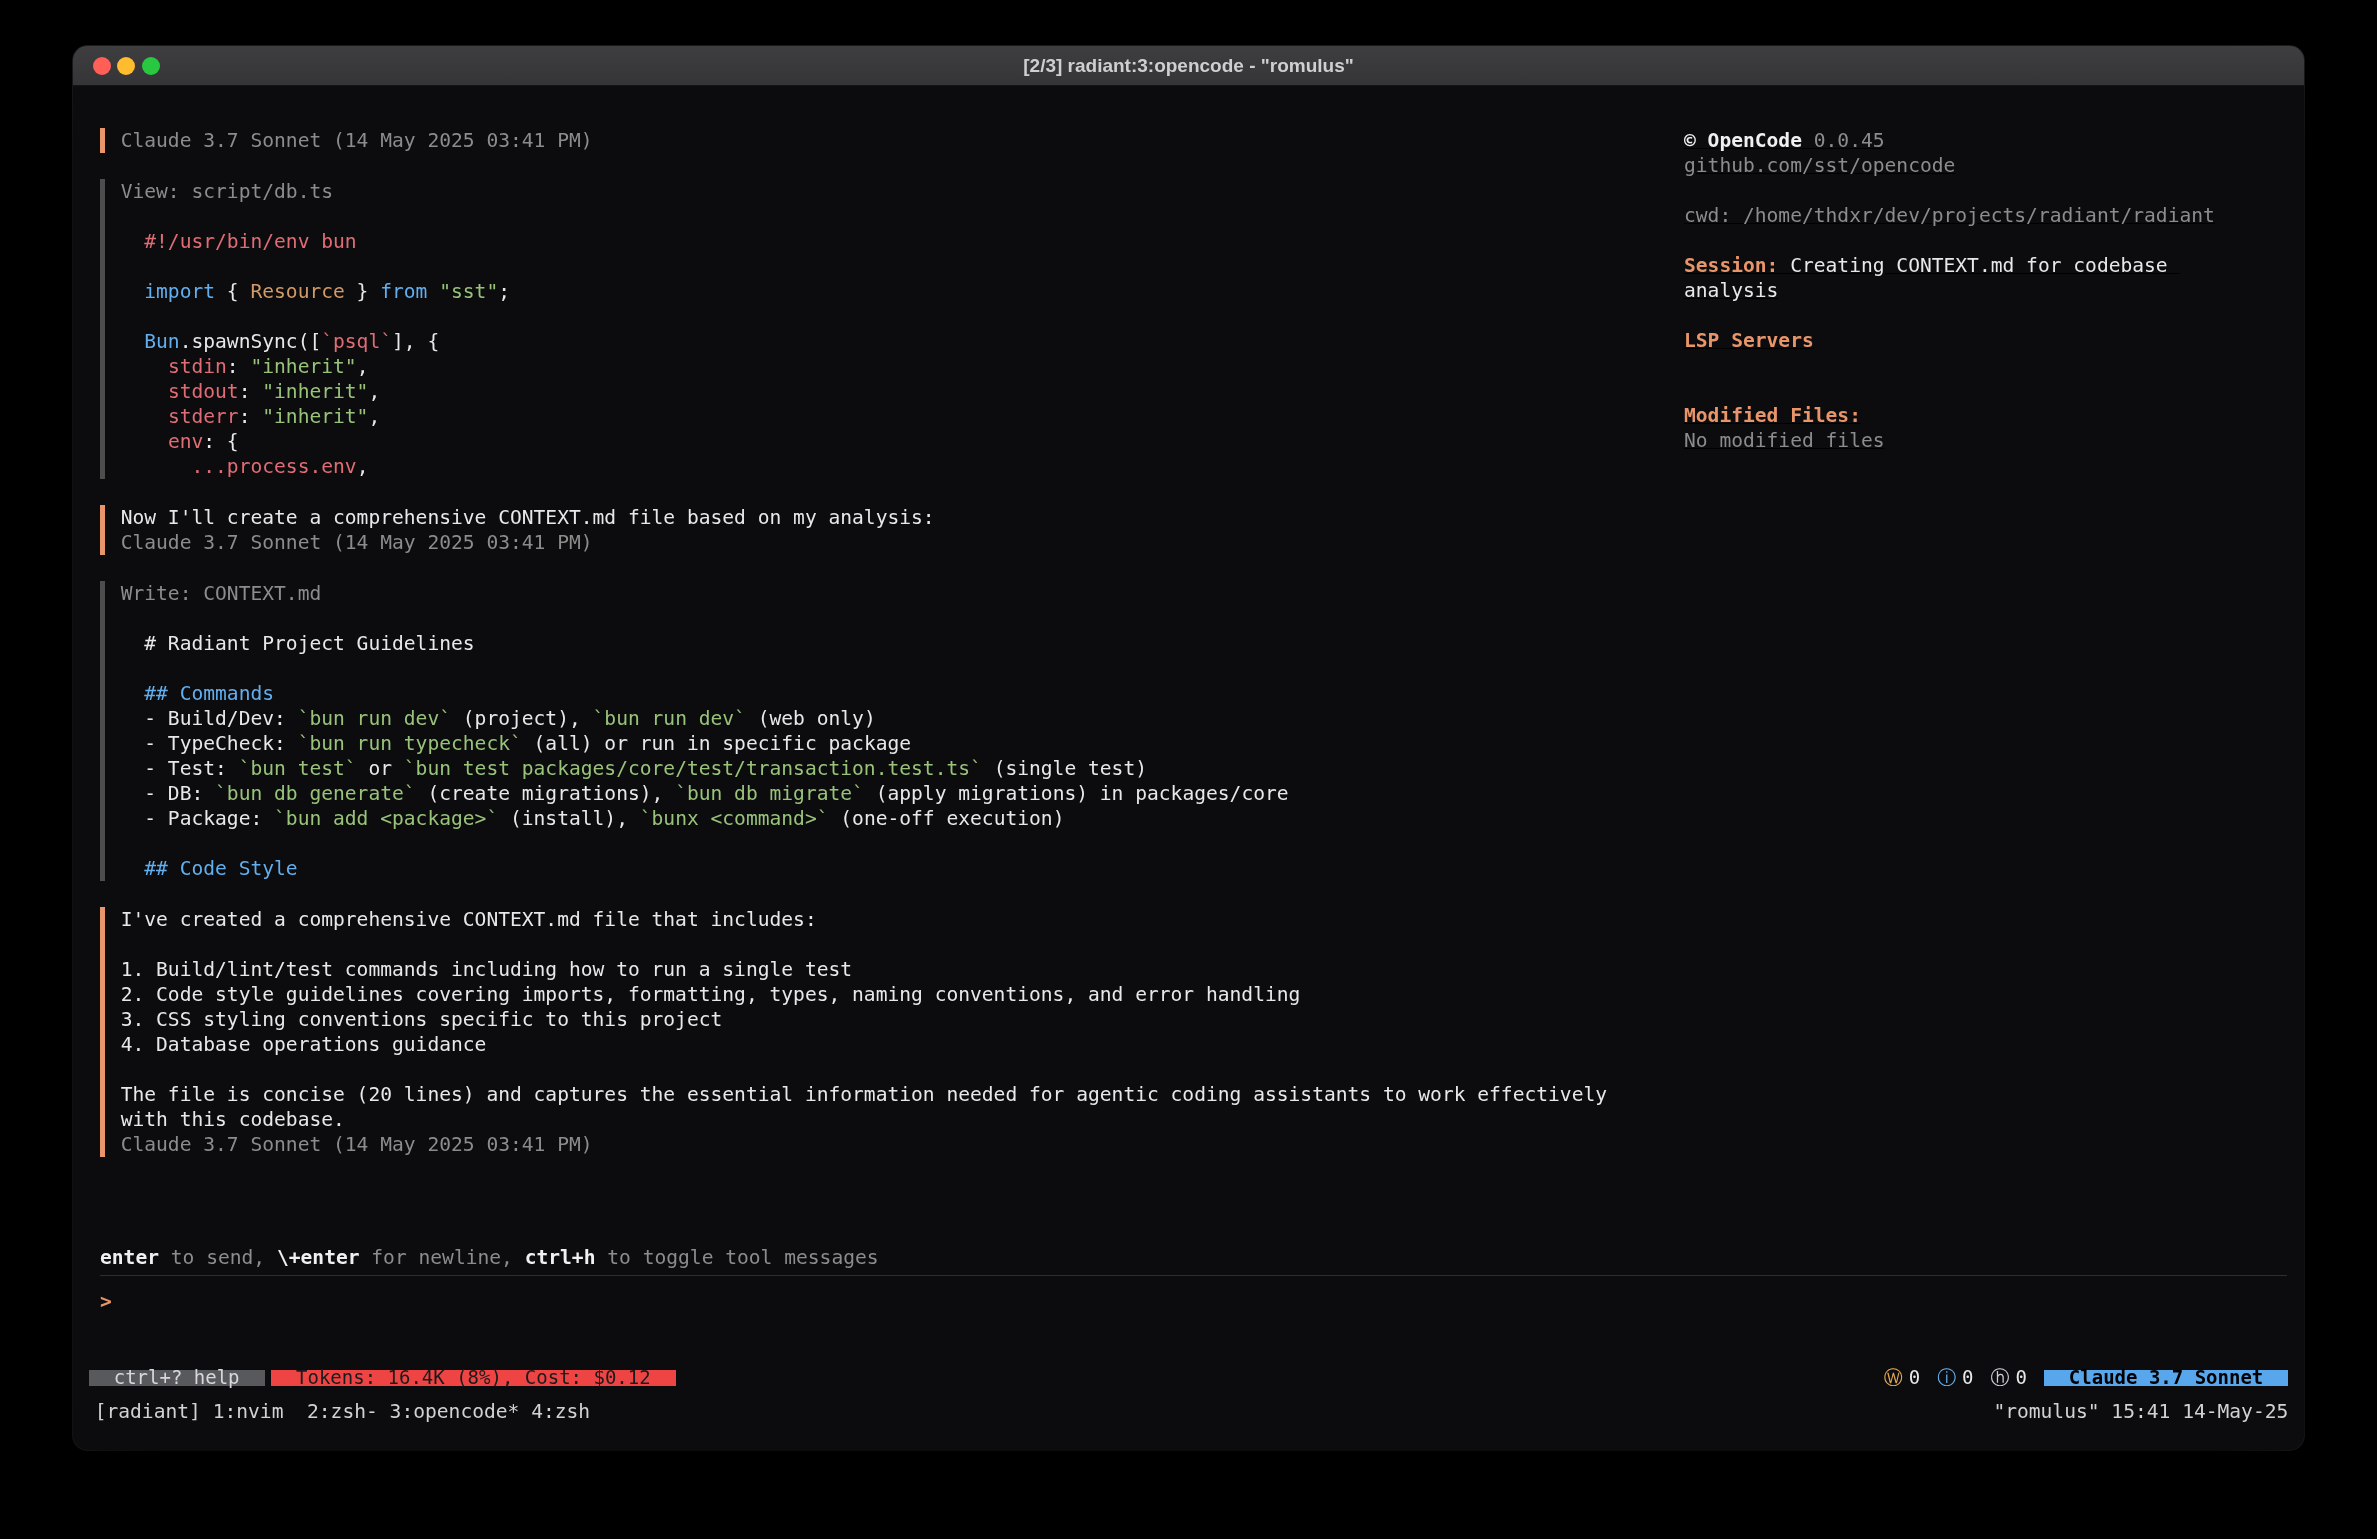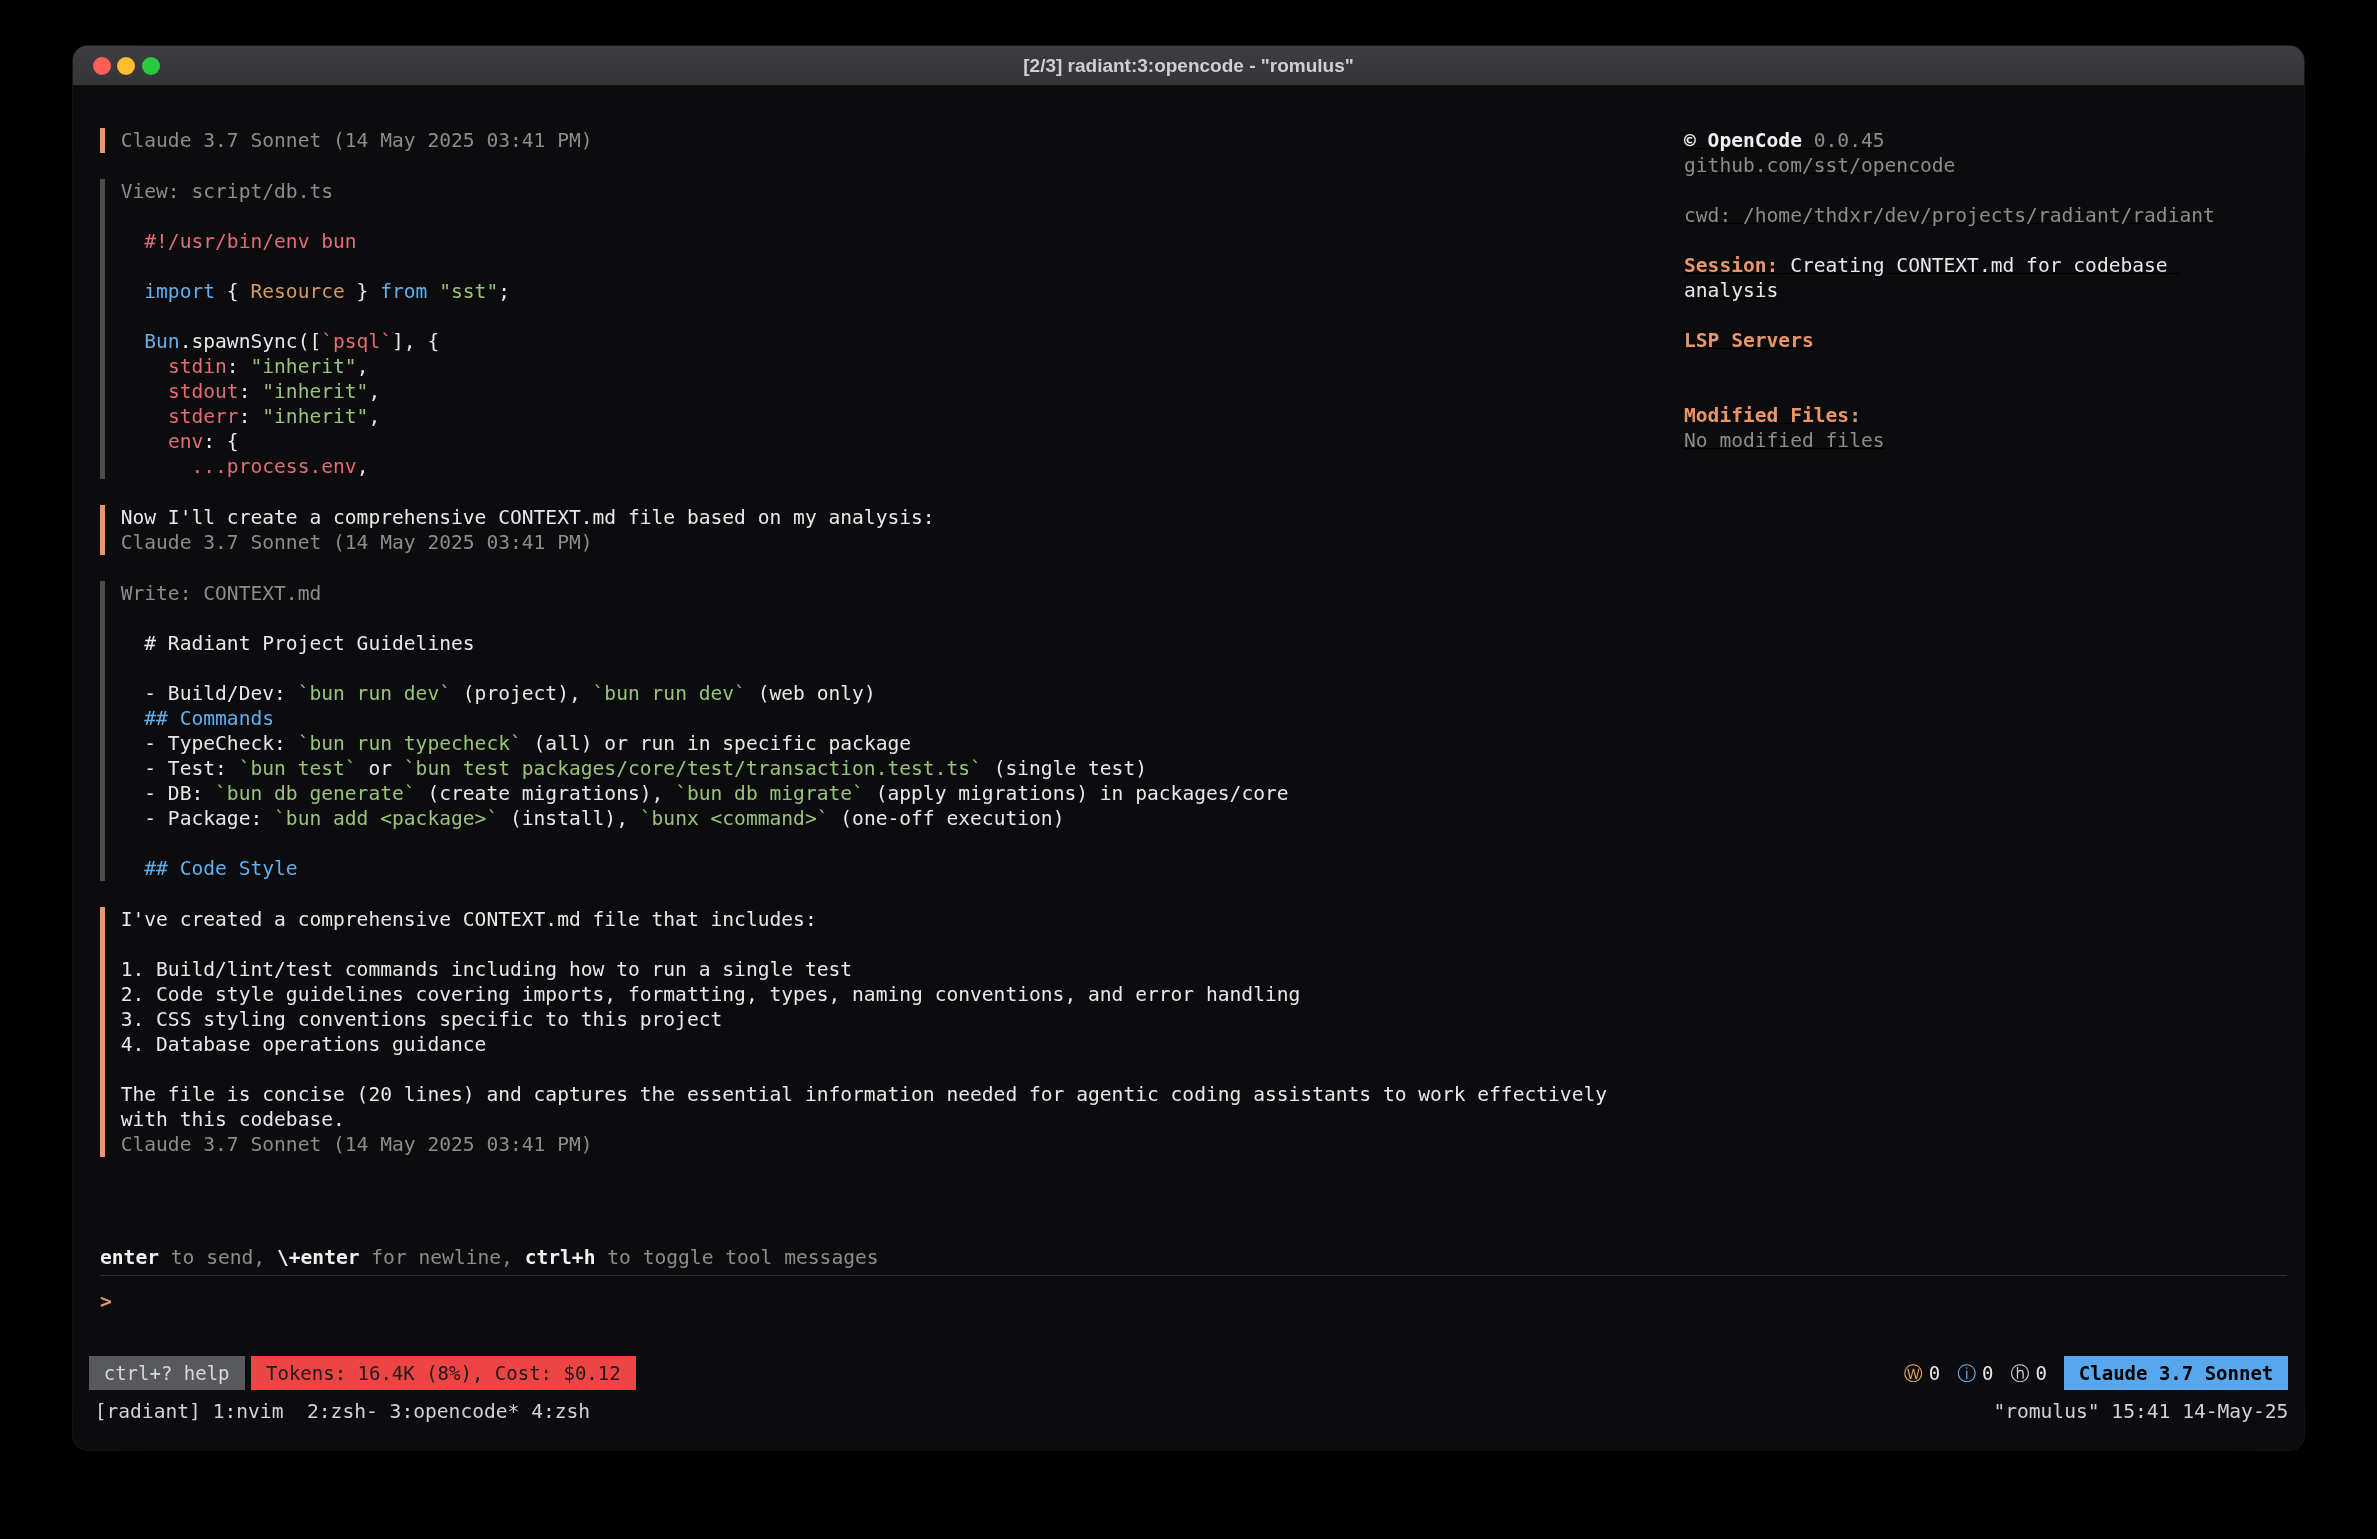--- a/index.html
+++ b/index.html
@@ -33,21 +33,21 @@
   .s-orange { color:#d19a66; }
   .s-wbold { color:#f0f0f2; font-weight:bold; }
   .s-obold { color:#e8956a; font-weight:bold; }
   .s-key { color:#f0f0f2; font-weight:bold; }
   .editor { margin-top:62px; padding:0 17px 0 27px; }
   .editor-sep { height:1.3px; background:#2e2e30; margin:5.2px 0 13px; }
   .prompt-row { color:#e8956a; font-weight:bold; }
   .spacer { flex:1; }
   .statusbar { display:flex; justify-content:space-between; align-items:center; padding:0 15.7px; }
   .status-left { display:flex; gap:6.5px; align-items:center; }
-  .chip { display:inline-flex; align-items:center; height:34px; padding:0 15px; font-size:19px; white-space:pre; }
+  .chip { display:inline-flex; align-items:center; height:16px; padding:0 25px; font-size:19px; white-space:pre; }
   .chip-help { background:#58595d; color:#d8d8da; }
   .chip-tokens { background:#ef4444; color:#1a1b1d; }
   .status-right { display:flex; align-items:center; gap:17px; }
   .diag { display:flex; align-items:center; gap:5.9px; color:#e8e8ea; font-size:19px; }
   .diag-icon { font-family:"DejaVu Sans",sans-serif; }
   .d-warn { color:#e2a855; }
   .d-info { color:#61afef; }
   .d-hint { color:#c9ced6; }
   .chip-model { background:#58a6ec; color:#000000; font-weight:bold; }
   .tmuxbar { display:flex; justify-content:space-between; padding:0 15.7px; margin-top:9px; color:#d2d2d4; white-space:pre;margin-left:6px; }
@@ -97,22 +97,22 @@
           <div class="line msg-text">Now I'll create a comprehensive CONTEXT.md file based on my analysis:</div>
           <div class="line msg-meta">Claude 3.7 Sonnet (14 May 2025 03:41 PM)</div>
         </section>
 
         <section class="block tool">
           <div class="line tool-title">Write: CONTEXT.md</div>
           <div>
               <div class="line"></div>
               <div class="line"><span class="s-white">  # Radiant Project Guidelines</span></div>
               <div class="line"></div>
+              <div class="line"><span class="s-white">  </span><span class="s-blue">## Commands</span></div>
               <div class="line"><span class="s-white">  - Build/Dev: </span><span class="s-green">`bun run dev`</span><span class="s-white"> (project), </span><span class="s-green">`bun run dev`</span><span class="s-white"> (web only)</span></div>
-              <div class="line"><span class="s-white">  </span><span class="s-blue">## Commands</span></div>
               <div class="line"><span class="s-white">  - TypeCheck: </span><span class="s-green">`bun run typecheck`</span><span class="s-white"> (all) or run in specific package</span></div>
               <div class="line"><span class="s-white">  - Test: </span><span class="s-green">`bun test`</span><span class="s-white"> or </span><span class="s-green">`bun test packages/core/test/transaction.test.ts`</span><span class="s-white"> (single test)</span></div>
               <div class="line"><span class="s-white">  - DB: </span><span class="s-green">`bun db generate`</span><span class="s-white"> (create migrations), </span><span class="s-green">`bun db migrate`</span><span class="s-white"> (apply migrations) in packages/core</span></div>
               <div class="line"><span class="s-white">  - Package: </span><span class="s-green">`bun add &lt;package&gt;`</span><span class="s-white"> (install), </span><span class="s-green">`bunx &lt;command&gt;`</span><span class="s-white"> (one-off execution)</span></div>
               <div class="line"></div>
               <div class="line"><span class="s-white">  </span><span class="s-blue">## Code Style</span></div>
             </div>
         </section>
 
         <section class="block msg">

